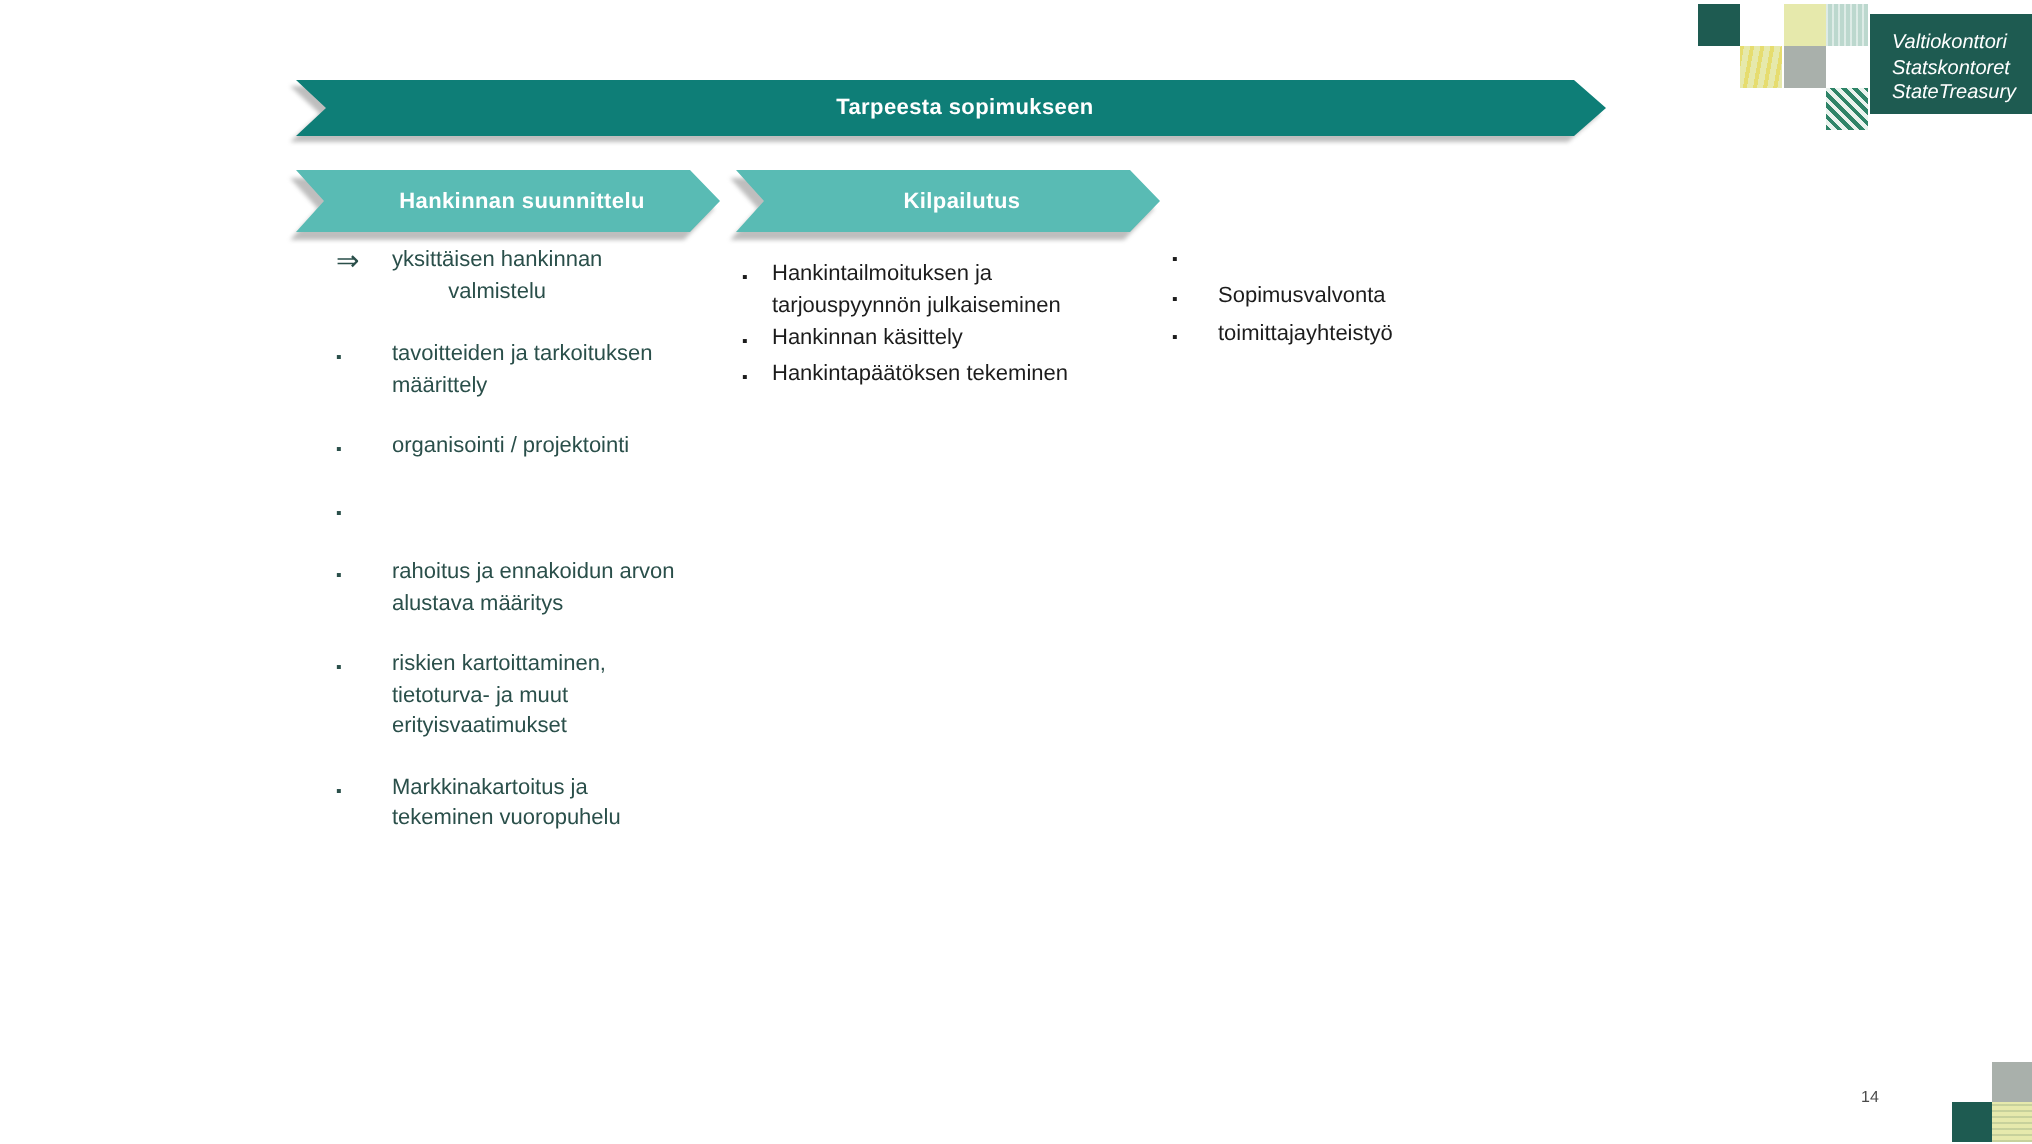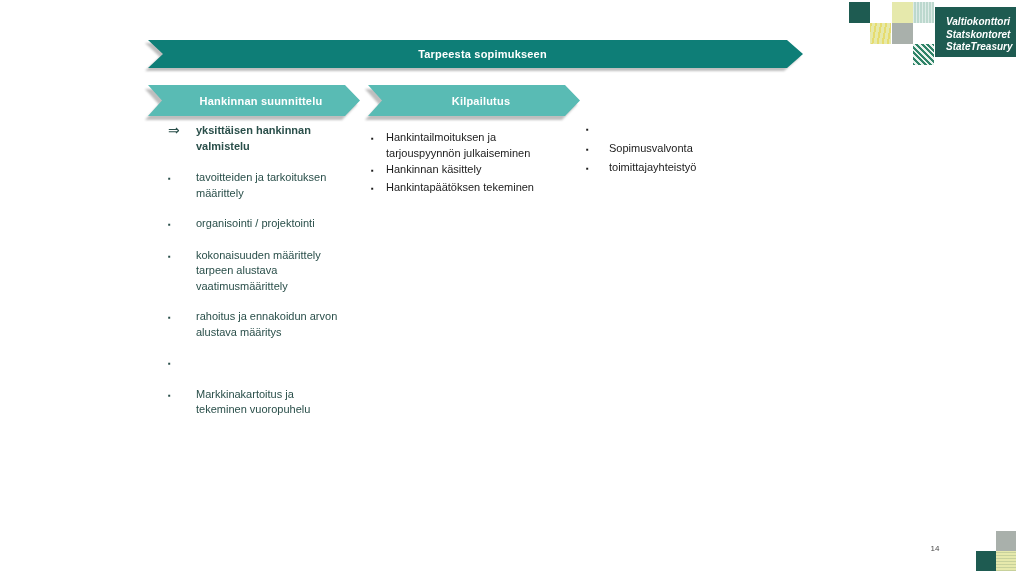--- a/index.html
+++ b/index.html
@@ -34,21 +34,21 @@
   
   .col { position: absolute; }
   .col .item { display: flex; align-items: flex-start; }
   .col .marker { flex: 0 0 auto; font-size: 8px; line-height: 15.5px; padding-top: 1px; }
   .col .txt { white-space: pre-line; font-size: 11px; line-height: 15.5px; }
 
   .col-left  { left: 168px; top: 123px; width: 205px; color: var(--left-text, #2A4F4A); }
   .col-left .marker { width: 28px; }
   .col-left .item { margin-bottom: 15px; }
   .col-left .item.lead .marker { font-size: 14px; line-height: 15px; padding-top: 0; }
-  .col-left .item.lead .txt { font-weight: bold; }
+  .col-left .item.lead .txt { font-weight: normal; text-align: center; }
   .col-left .item.lead { margin-bottom: 16px; }
 
   .col-mid   { left: 371px; top: 130px; width: 205px; color: var(--body-text, #1C1C1C); }
   .col-mid .marker { width: 15px; }
   .col-mid .item { margin-bottom: 1px; }
 
   .col-right { left: 586px; top: 121px; width: 175px; color: var(--body-text, #1C1C1C); }
   .col-right .marker { width: 23px; }
   .col-right .item { margin-bottom: 3px; }
 
@@ -59,21 +59,21 @@
   .sq.gray   { background: var(--sage-gray, #A9B0AB); }
   .sq.mist   { background: var(--mist-green, #BCD8CE);
                background-image: repeating-linear-gradient(90deg, rgba(255,255,255,0.5) 0 1px, transparent 1px 3px); }
   .sq.streak { background: var(--pale-yellow, #E6E9AC);
                background-image: repeating-linear-gradient(100deg, rgba(230,210,60,0.55) 0 2px, transparent 2px 5px); }
   .sq.striped{ background: repeating-linear-gradient(45deg, var(--stripe-green, #2F8468) 0 2px, #eaf3ee 2px 4px); }
 
   .logo-box {
     position: absolute; left: 935px; top: 7px; width: 81px; height: 50px;
     background: var(--brand-green, #1E5B51);
-    color: #ffffff; font-size: 10px; font-weight: bold; font-style: italic;
+    color: #ffffff; font-size: 10px; font-weight: normal; font-style: italic;
     line-height: 12.5px; padding: 9px 0 0 11px; box-sizing: border-box;
     white-space: pre-line;
   }
 
   
   .page-num {
     position: absolute; left: 926px; top: 544px; width: 18px;
     font-size: 8px; color: #4a4a4a; text-align: center;
   }
   .bsq { position: absolute; width: 20px; height: 20px; }
@@ -117,31 +117,31 @@
       <span class="marker">▪</span>
       <div class="txt">tavoitteiden ja tarkoituksen
 määrittely</div>
     </div>
     <div class="item">
       <span class="marker">▪</span>
       <div class="txt">organisointi / projektointi</div>
     </div>
     <div class="item">
       <span class="marker">▪</span>
-      <div class="txt">kokonaisuuden määrittely
-tarpeen alustava
-vaatimusmäärittely</div>
     </div>
     <div class="item">
       <span class="marker">▪</span>
       <div class="txt">rahoitus ja ennakoidun arvon
 alustava määritys</div>
     </div>
     <div class="item">
       <span class="marker">▪</span>
+      <div class="txt">riskien kartoittaminen,
+tietoturva- ja muut
+erityisvaatimukset</div>
     </div>
     <div class="item">
       <span class="marker">▪</span>
       <div class="txt">Markkinakartoitus ja
 tekeminen vuoropuhelu</div>
     </div>
   </div>
 
   <div class="col col-mid">
     <div class="item">

